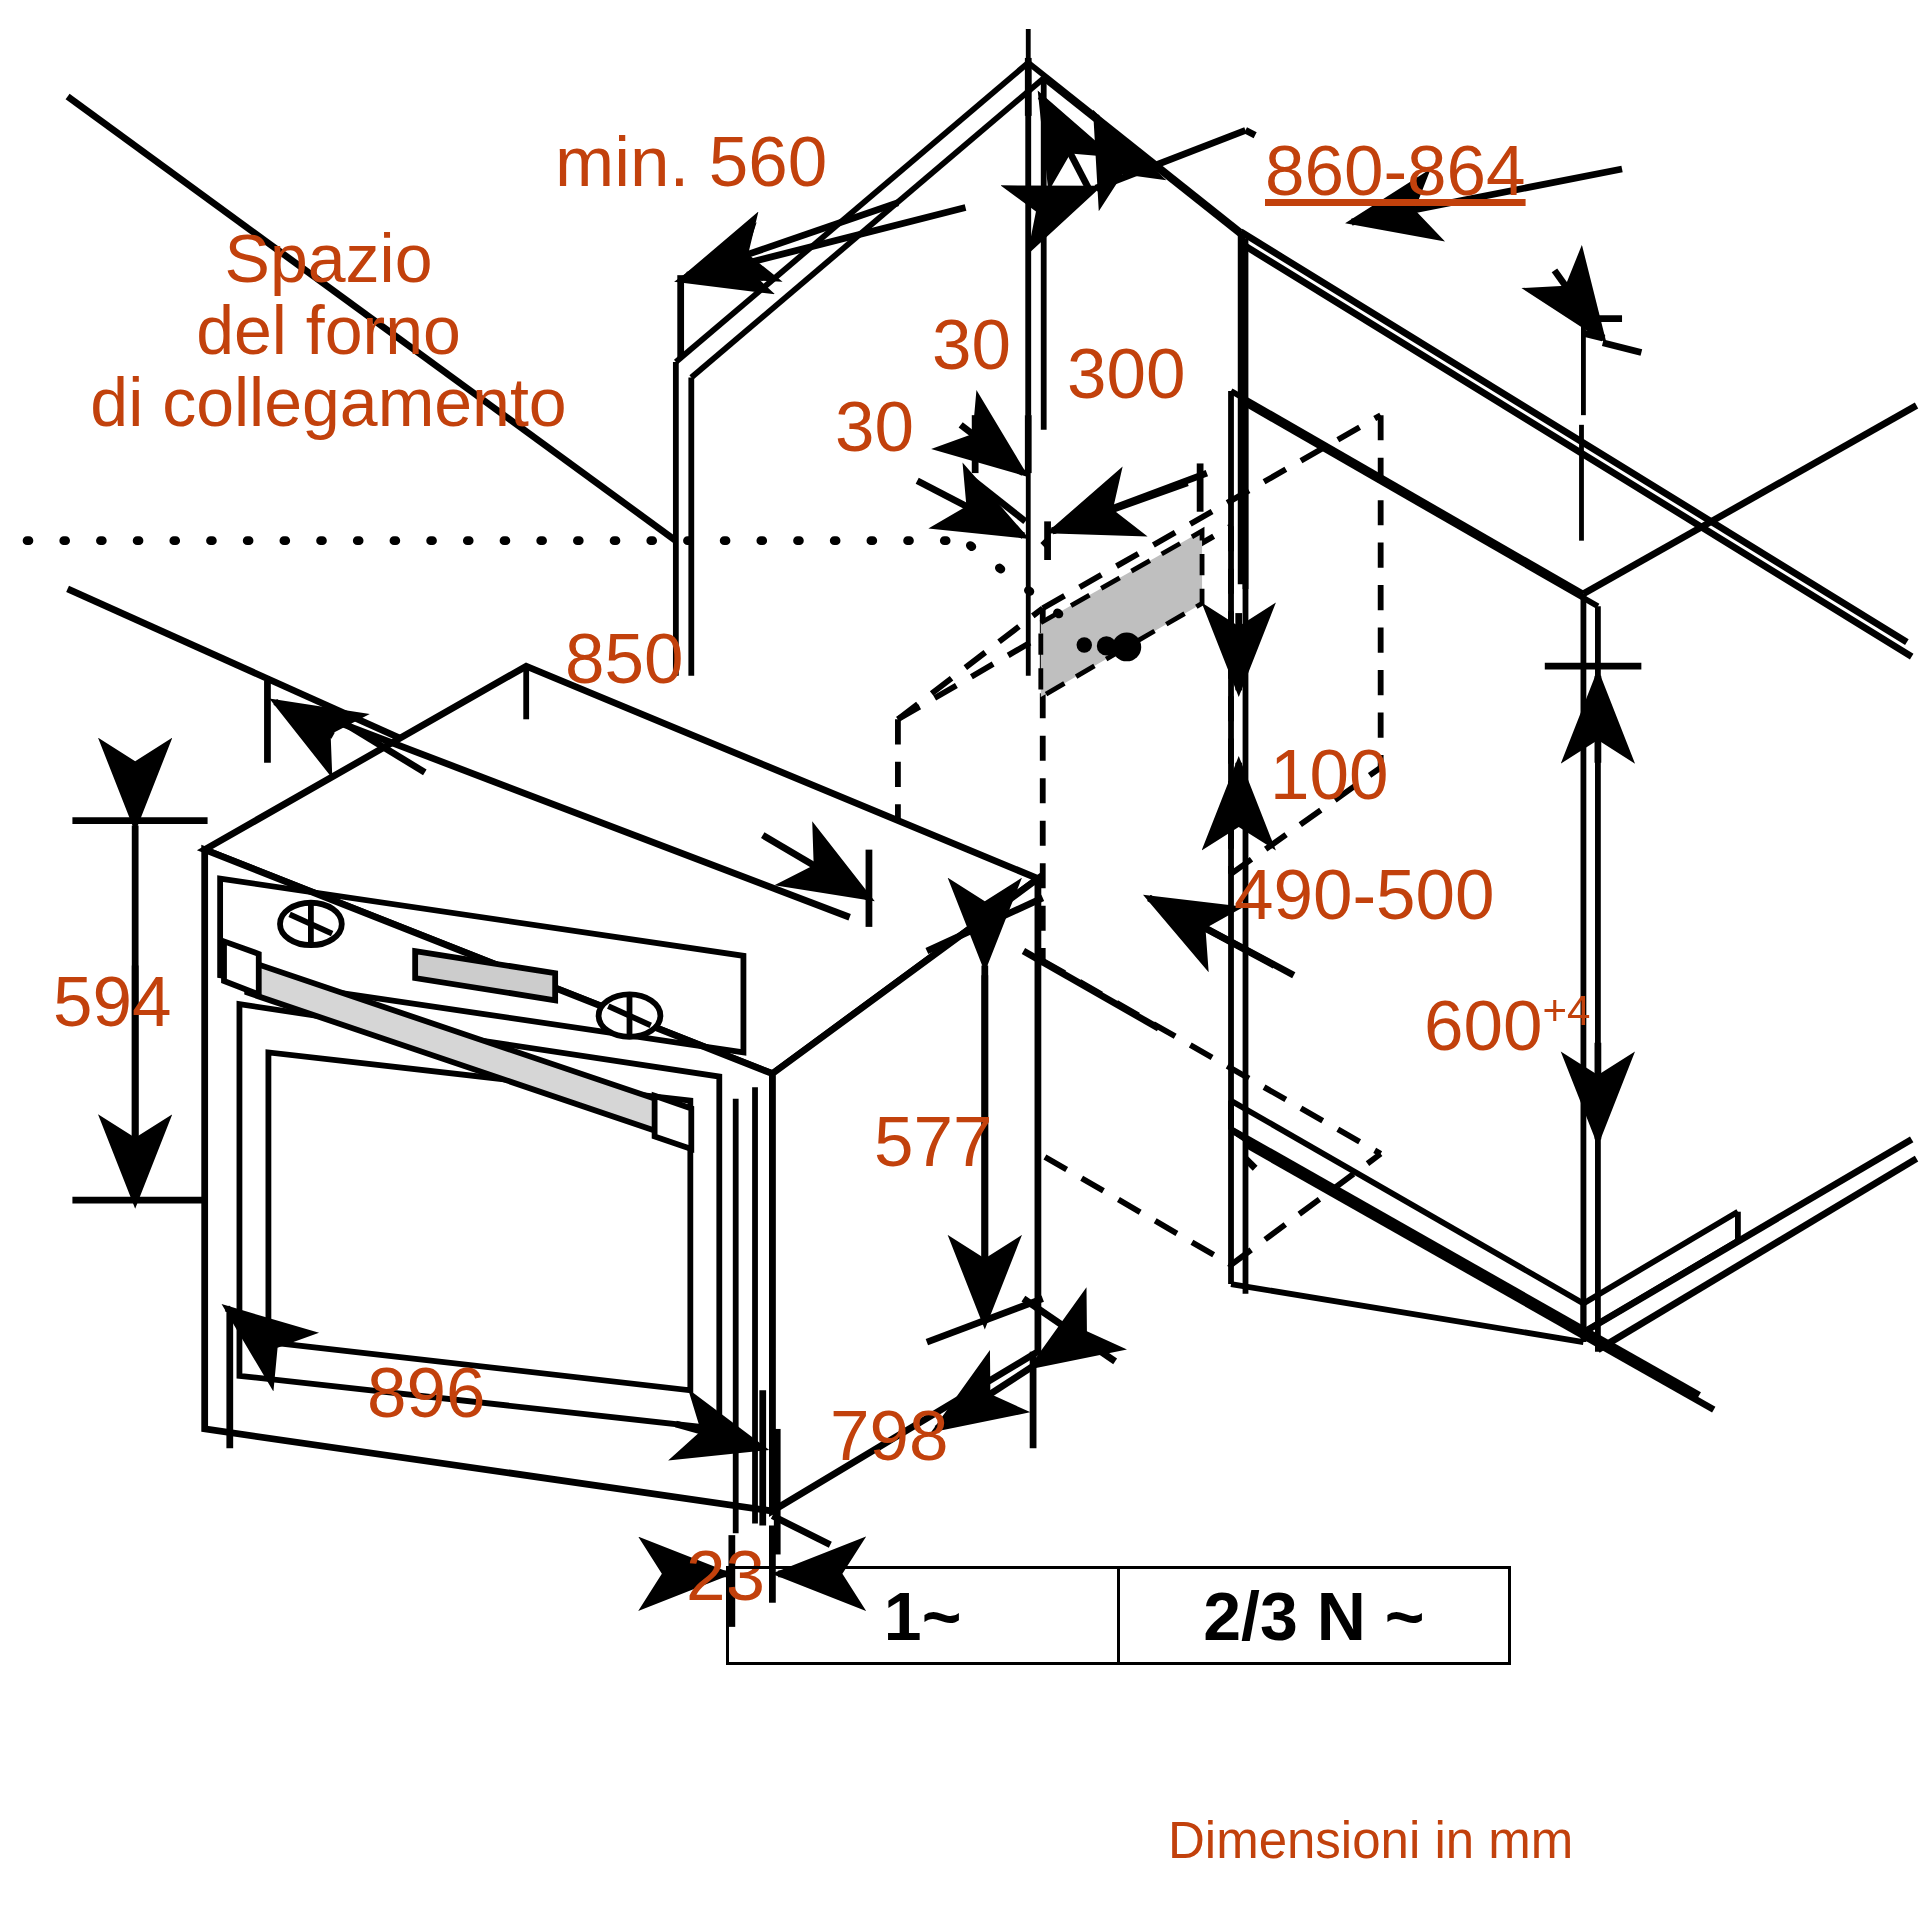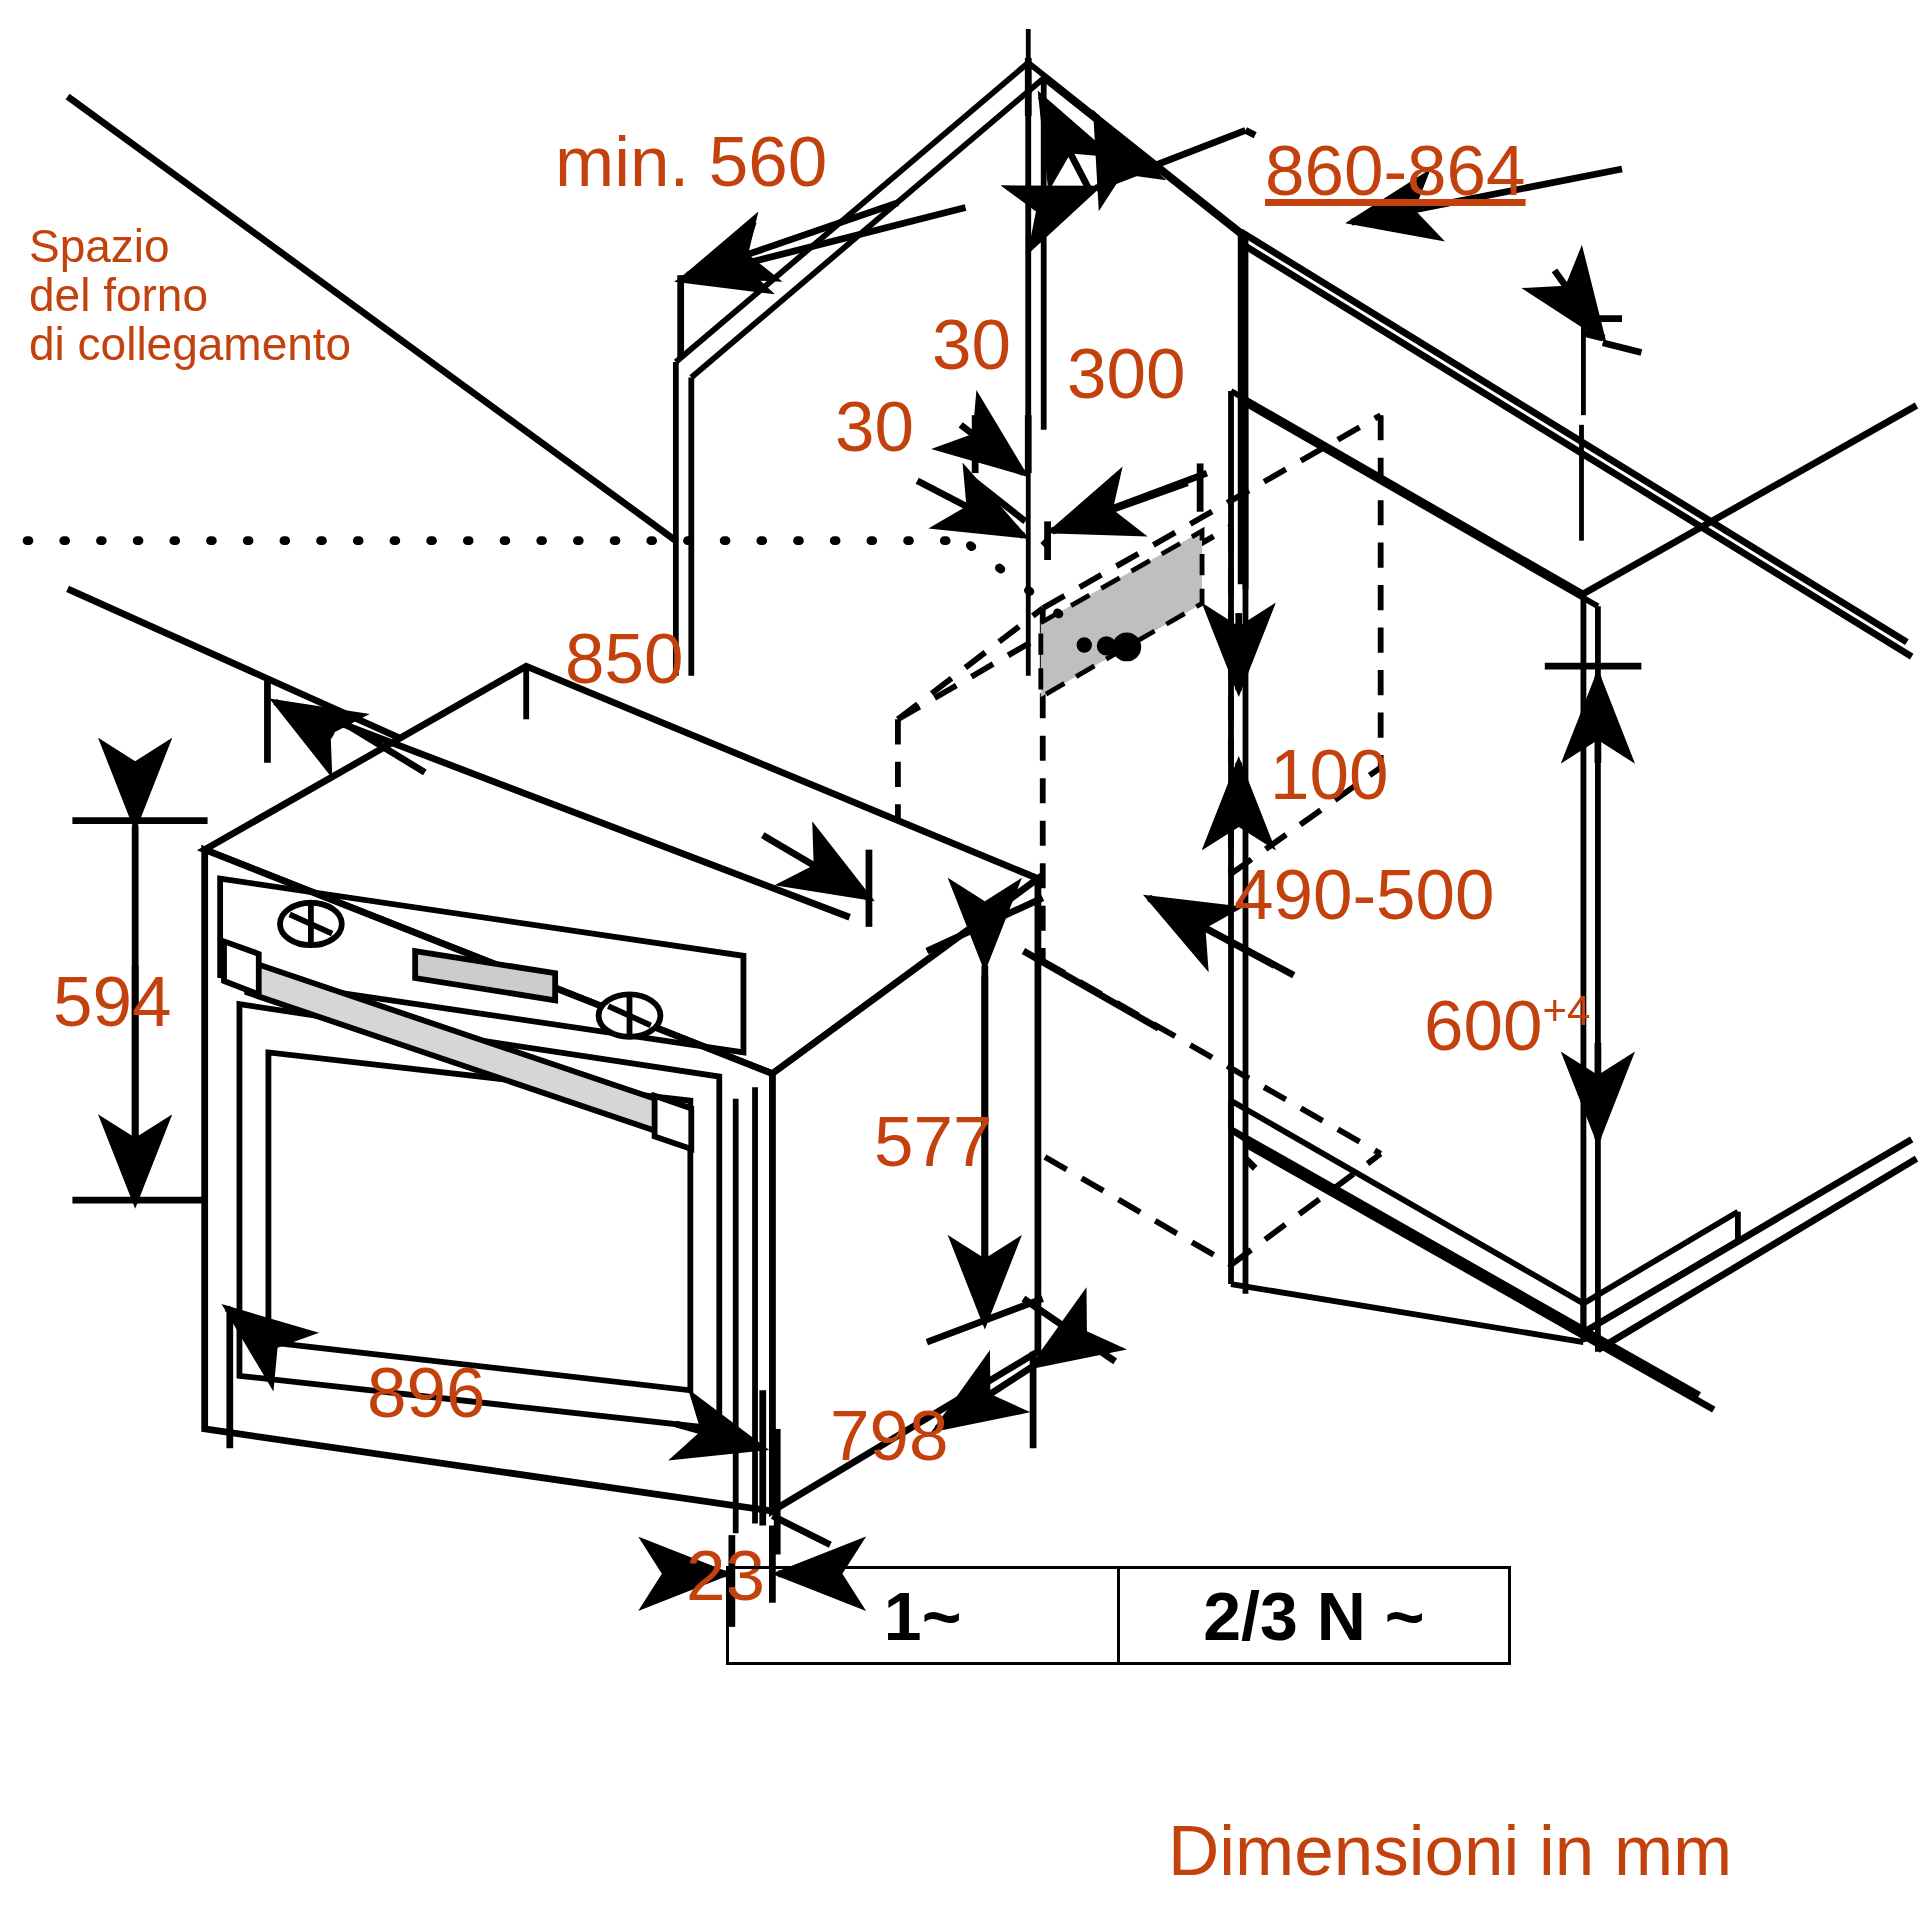--- a/index.html
+++ b/index.html
@@ -2,27 +2,27 @@
 <html><head>
 <meta charset="utf-8">
 <title>Installation Diagram</title>
 <style>
   html,body{margin:0;padding:0;background:#ffffff;}
   body{width:1931px;height:1931px;font-family:"Liberation Sans",sans-serif;color:#000;overflow:hidden;}
   #stage{position:relative;width:1931px;height:1931px;background:#fff;}
   svg.layer{position:absolute;left:0;top:0;width:1931px;height:1931px;}
   .lbl{position:absolute;white-space:nowrap;font-family:"Liberation Sans",sans-serif;color:#c2410c;line-height:1;}
   .d{font-size:71px;letter-spacing:0px;}
-  .note{font-size:46px;line-height:1.06;}
+  .note{font-size:68px;text-align:center;line-height:1.06;}
   .tbl{position:absolute;border-collapse:collapse;}
   .tbl td{border:3.9px solid #000;text-align:center;font-size:68px;font-family:"Liberation Sans",sans-serif;padding:0;height:93px;}
   .tbl td.bold{font-weight:bold;}
   .tbl td.noborder{border:none;}
   .sup{font-size:42px;vertical-align:super;}
-  .footer{position:absolute;font-size:71px;}
+  .footer{position:absolute;font-size:51px;}
 </style>
 </head>
 <body>
 
 <div id="stage">
 
   <svg class="layer" viewBox="0 0 2000 2000">
     <defs>
       <marker id="ah" markerWidth="16" markerHeight="16" refX="13" refY="5.5" orient="auto" markerUnits="strokeWidth">
         <path d="M0,0 L14,5.5 L0,11 L3.5,5.5 z" fill="#000"></path>

